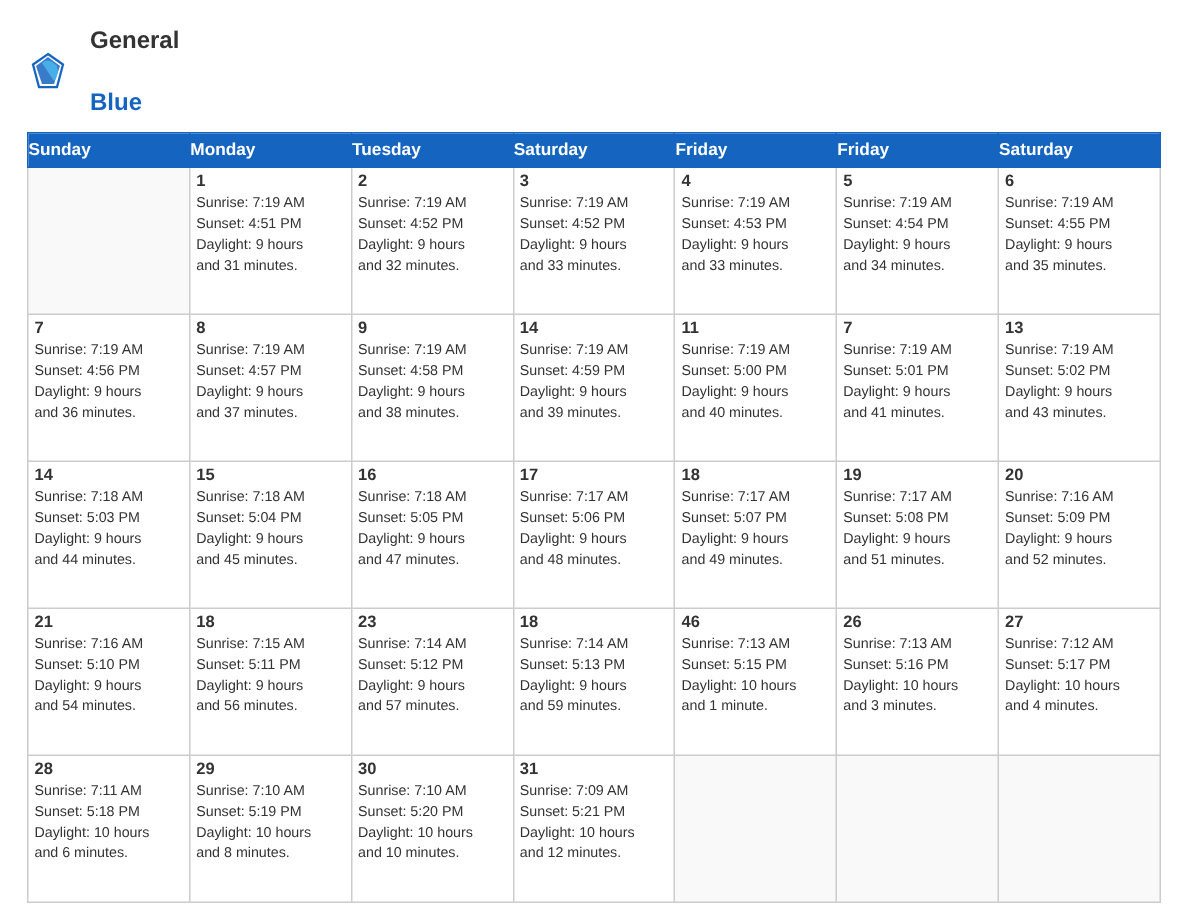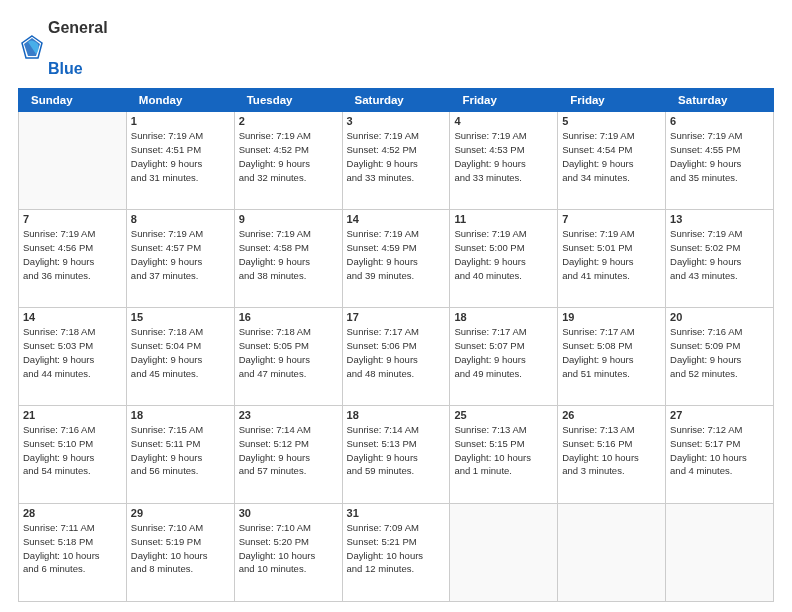--- a/index.html
+++ b/index.html
@@ -19,20 +19,21 @@
     }
     .header {
       display: flex;
       justify-content: space-between;
       align-items: flex-start;
       margin-bottom: 10px;
     }
     .logo {
       display: flex;
       align-items: center;
+      gap: 12px;
     }
     .logo-icon {
       width: 28px;
       height: 28px;
       margin-right: 2px;
     }
     .title-block {
       text-align: right;
     }
     .main-title {
@@ -50,21 +51,21 @@
       border: 1px solid #ccc;
       border-collapse: collapse;
       width: 100%;
       table-layout: fixed;
     }
     .calendar th {
       background: #1565c0;
       color: #fff;
       font-size: 11.5px;
       font-weight: bold;
-      padding: 5px 12px;
+      padding: 5px 0;
       text-align: left;
       border: 1px solid #1565c0;
     }
     .calendar td {
       vertical-align: top;
       border: 1px solid #ccc;
       padding: 3px 4px;
       font-size: 9.5px;
       color: #333;
       background: #fff;
@@ -220,21 +221,21 @@
           </td>
           <td>
             <span class="day-num">23</span>
             <div class="day-info">Sunrise: 7:14 AM<br>Sunset: 5:12 PM<br>Daylight: 9 hours<br>and 57 minutes.</div>
           </td>
           <td>
             <span class="day-num">18</span>
             <div class="day-info">Sunrise: 7:14 AM<br>Sunset: 5:13 PM<br>Daylight: 9 hours<br>and 59 minutes.</div>
           </td>
           <td>
-            <span class="day-num">25</span>
+            <span class="day-num">46</span>
             <div class="day-info">Sunrise: 7:13 AM<br>Sunset: 5:15 PM<br>Daylight: 10 hours<br>and 1 minute.</div>
           </td>
           <td>
             <span class="day-num">26</span>
             <div class="day-info">Sunrise: 7:13 AM<br>Sunset: 5:16 PM<br>Daylight: 10 hours<br>and 3 minutes.</div>
           </td>
           <td>
             <span class="day-num">27</span>
             <div class="day-info">Sunrise: 7:12 AM<br>Sunset: 5:17 PM<br>Daylight: 10 hours<br>and 4 minutes.</div>
           </td>

